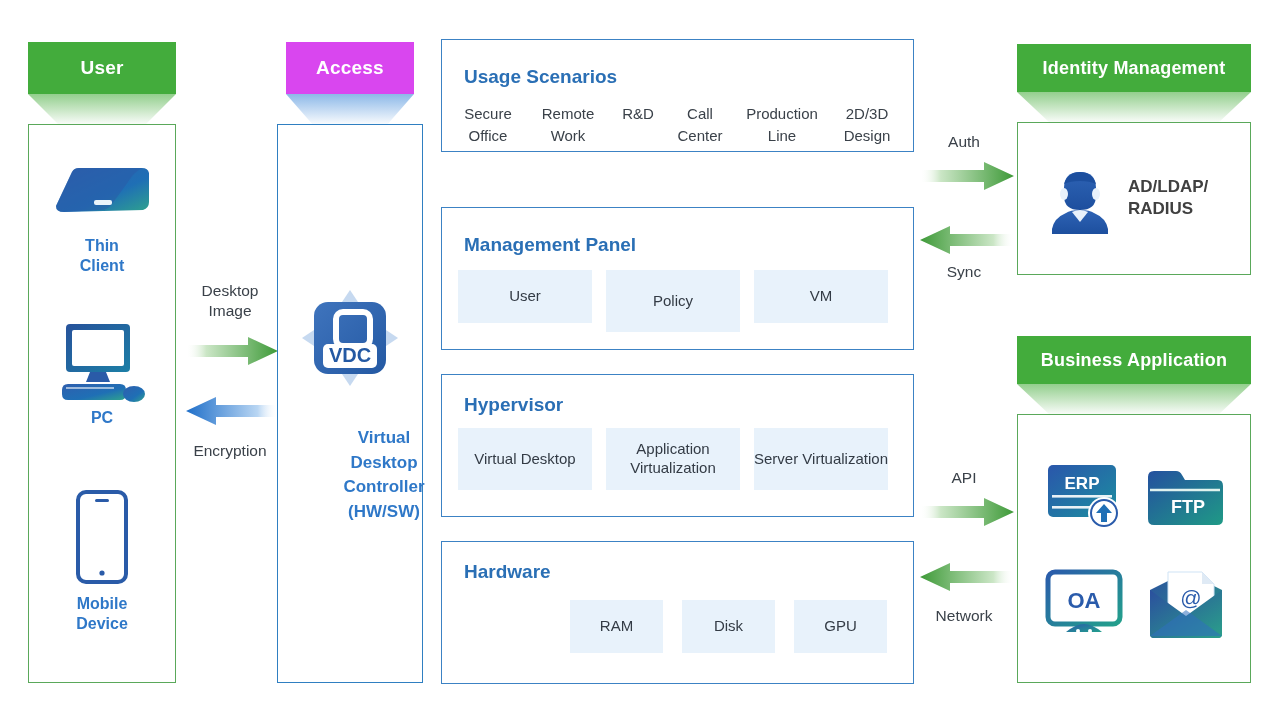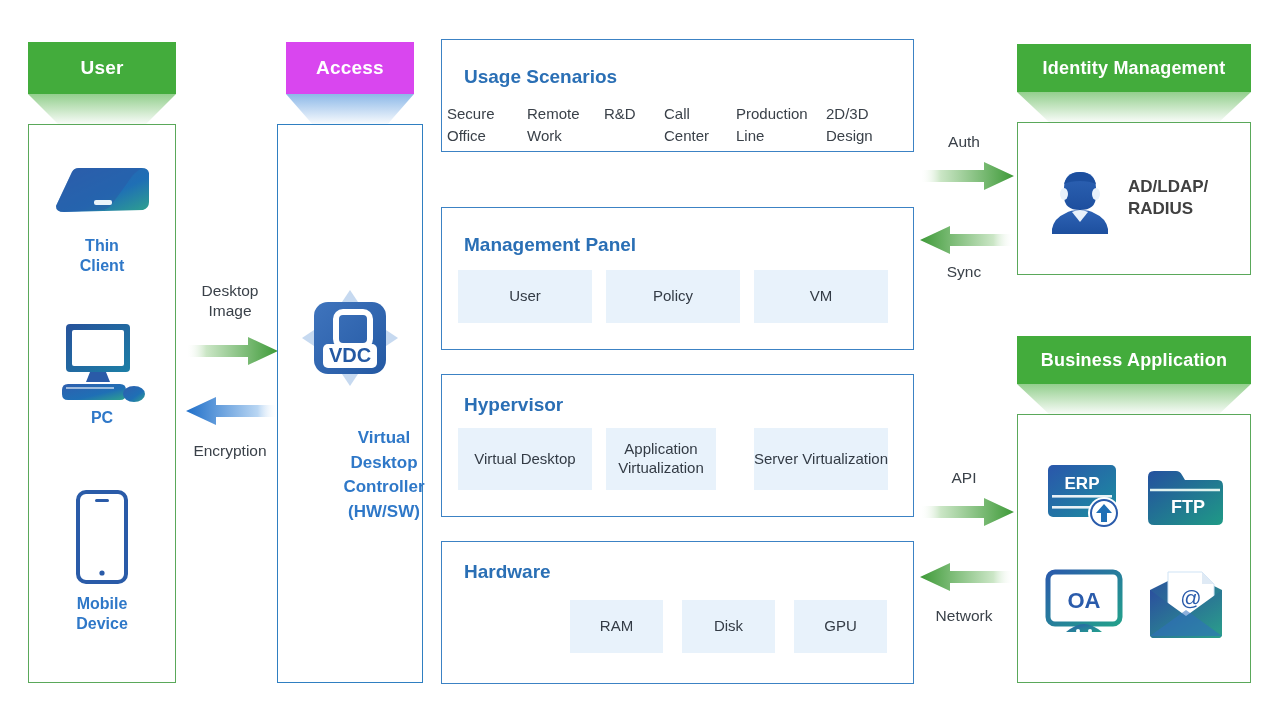--- a/index.html
+++ b/index.html
@@ -78,20 +78,21 @@
     text-align: center;
     font-size: 15px;
     color: #333b45;
     line-height: 1.25;
     box-sizing: border-box;
   }
 
   
   .scenario {
     position: absolute;
+    text-align: center;
     font-size: 15px;
     color: #3a4149;
     line-height: 1.45;
     white-space: pre-line;
   }
 
   
   .devlabel {
     position: absolute;
     text-align: center;
@@ -282,29 +283,29 @@
 Center</div>
   <div class="scenario" style="left:736px; top:103px; width:92px;">Production
 Line</div>
   <div class="scenario" style="left:826px; top:103px; width:82px;">2D/3D
 Design</div>
 
   <div class="panel" style="left:441px; top:207px; width:473px; height:143px;">
     <div class="panel-title" style="top:26px;">Management Panel</div>
   </div>
   <div class="chip" style="left:458px; top:270px; width:134px; height:53px;">User</div>
-  <div class="chip" style="left:606px; top:270px; width:134px; height:53px;">Policy</div>
+  <div class="chip" style="left:606px; top:270px; width:134px; height:62px;">Policy</div>
   <div class="chip" style="left:754px; top:270px; width:134px; height:53px;">VM</div>
 
   <div class="panel" style="left:441px; top:374px; width:473px; height:143px;">
     <div class="panel-title" style="top:19px;">Hypervisor</div>
   </div>
   <div class="chip" style="left:458px; top:428px; width:134px; height:62px;">Virtual
 Desktop</div>
-  <div class="chip" style="left:606px; top:428px; width:110px; height:62px;">Application
+  <div class="chip" style="left:606px; top:428px; width:134px; height:62px;">Application
 Virtualization</div>
   <div class="chip" style="left:754px; top:428px; width:134px; height:62px;">Server
 Virtualization</div>
 
   <div class="panel" style="left:441px; top:541px; width:473px; height:143px;">
     <div class="panel-title" style="top:19px;">Hardware</div>
   </div>
   <div class="chip" style="left:570px; top:600px; width:93px; height:53px;">RAM</div>
   <div class="chip" style="left:682px; top:600px; width:93px; height:53px;">Disk</div>
   <div class="chip" style="left:794px; top:600px; width:93px; height:53px;">GPU</div>

